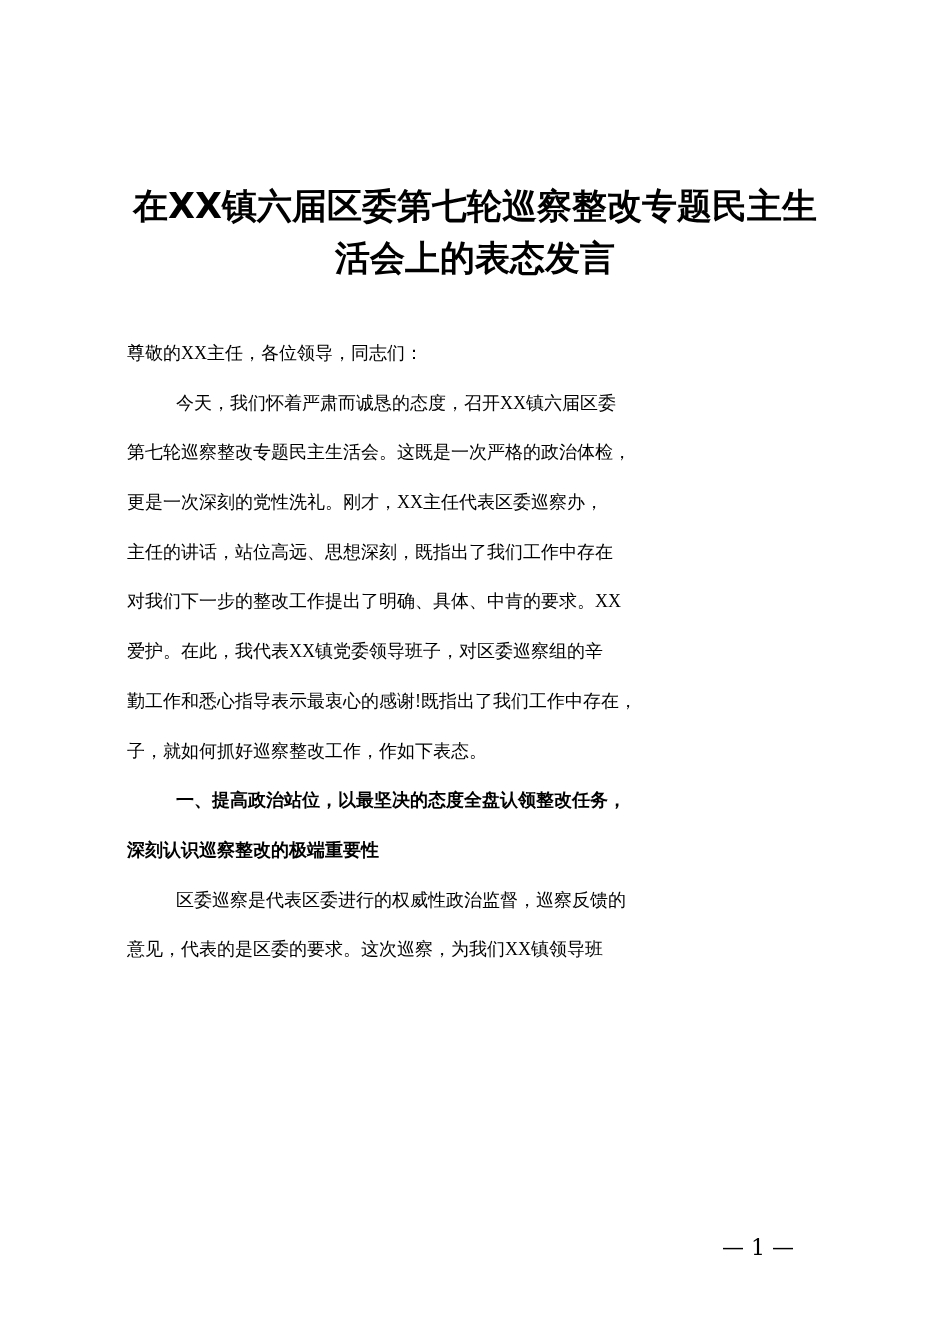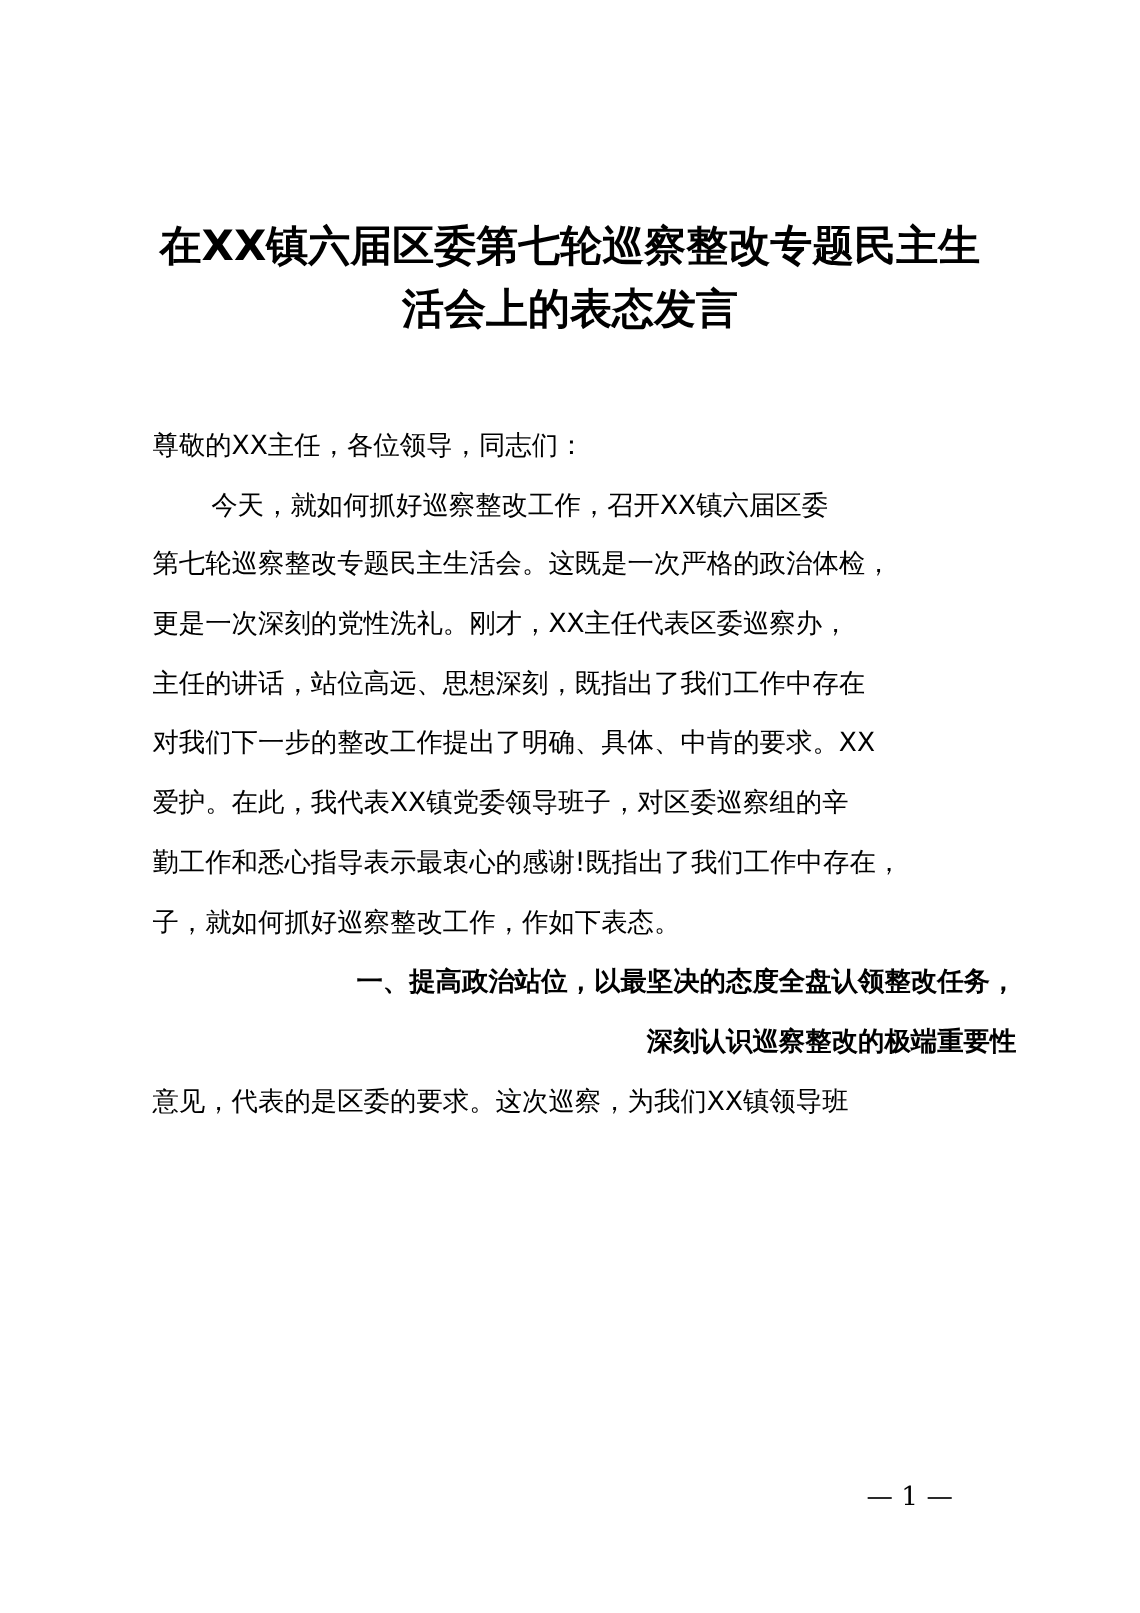--- a/index.html
+++ b/index.html
@@ -31,58 +31,60 @@
     font-weight: bold;
     font-size: 35px;
     line-height: 52px;
     letter-spacing: 0px;
   }
   .title .line { display: block; white-space: nowrap; }
   .body-text {
     position: absolute;
     left: 127px;
     width: 720px;
-    top: 347px;
-    font-size: 22px;
+    top: 329px;
+    font-size: 18px;
     line-height: 49.7px;
+    font-family: Liberation Serif, serif;
   }
   .body-text .ln {
     display: block;
     white-space: nowrap;
     height: 49.7px;
   }
   .indent { padding-left: 49px; }
-  .bold { font-weight: bold; text-align: right; }
+  .bold { font-weight: bold; }
   .footer {
     position: absolute;
     top: 1235px;
     left: 722px;
     font-family: "DejaVu Serif", "Liberation Serif", serif;
     font-size: 22px;
     white-space: nowrap;
   }
 </style>
 </head>
 <body>
 
 <div class="page">
   <h1 class="title" style="margin:0;">
     <span class="line">在XX镇六届区委第七轮巡察整改专题民主生</span>
     <span class="line">活会上的表态发言</span>
   </h1>
 
   <div class="body-text">
     <span class="ln">尊敬的XX主任，各位领导，同志们：</span>
-    <span class="ln indent">今天，就如何抓好巡察整改工作，召开XX镇六届区委</span>
+    <span class="ln indent">今天，我们怀着严肃而诚恳的态度，召开XX镇六届区委</span>
     <span class="ln">第七轮巡察整改专题民主生活会。这既是一次严格的政治体检，</span>
     <span class="ln">更是一次深刻的党性洗礼。刚才，XX主任代表区委巡察办，</span>
     <span class="ln">主任的讲话，站位高远、思想深刻，既指出了我们工作中存在</span>
     <span class="ln">对我们下一步的整改工作提出了明确、具体、中肯的要求。XX</span>
     <span class="ln">爱护。在此，我代表XX镇党委领导班子，对区委巡察组的辛</span>
     <span class="ln">勤工作和悉心指导表示最衷心的感谢!既指出了我们工作中存在，</span>
     <span class="ln">子，就如何抓好巡察整改工作，作如下表态。</span>
     <span class="ln indent bold">一、提高政治站位，以最坚决的态度全盘认领整改任务，</span>
     <span class="ln bold">深刻认识巡察整改的极端重要性</span>
+    <span class="ln indent">区委巡察是代表区委进行的权威性政治监督，巡察反馈的</span>
     <span class="ln">意见，代表的是区委的要求。这次巡察，为我们XX镇领导班</span>
   </div>
 
   <div class="footer">— 1 —</div>
 </div>
 
 </body></html>

